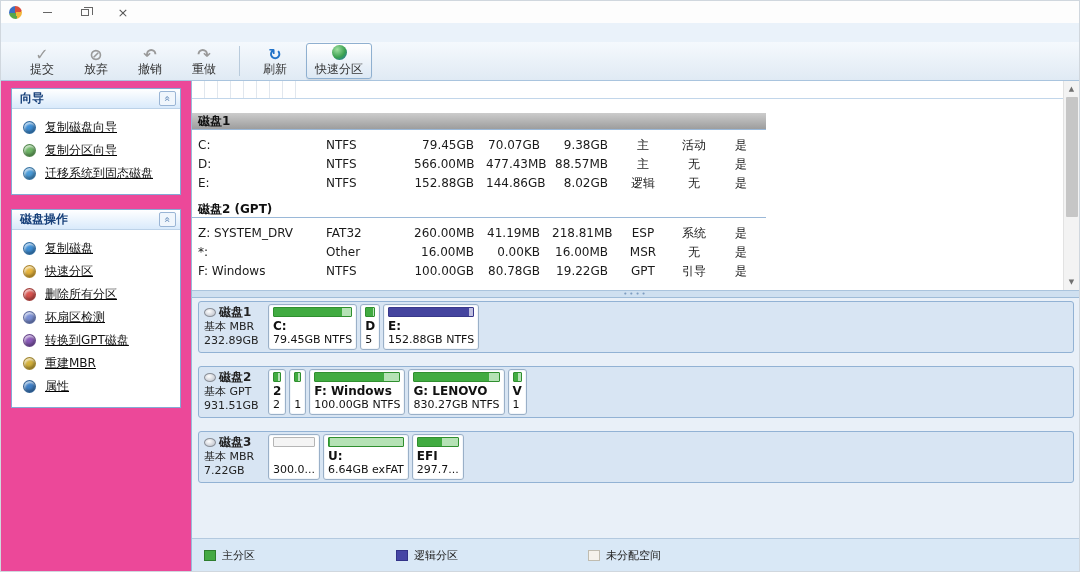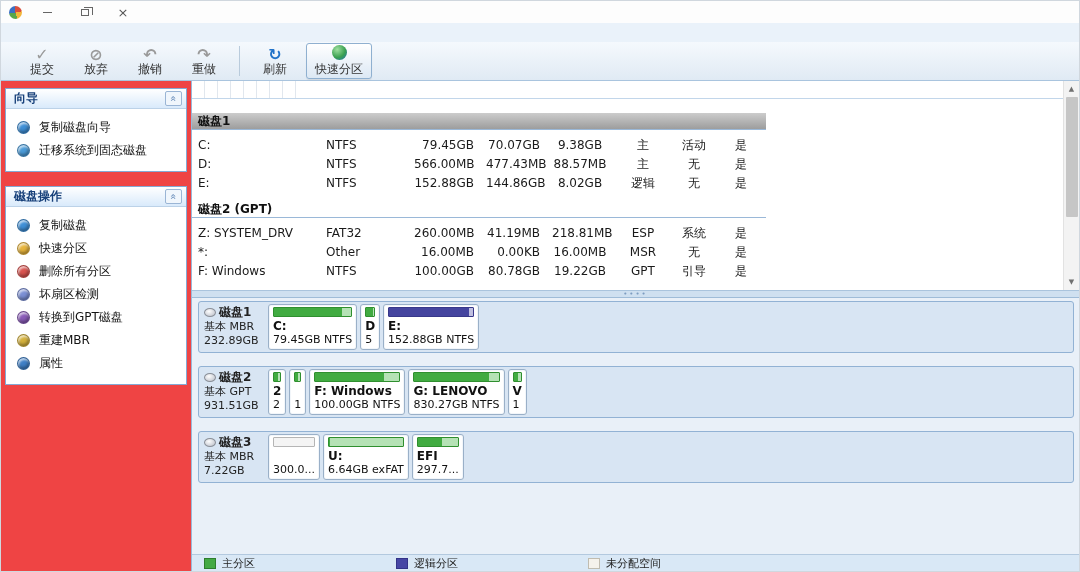--- a/index.html
+++ b/index.html
@@ -30,42 +30,42 @@
   .tsep { width:1px; height:30px; background:#b9cbdc; margin:0 8px; }
   .tbtn.quick { width:auto; padding:1px 8px 2px; border:1px solid #8fb0d0; border-radius:3px;
     background:linear-gradient(#ffffff,#dce8f4); box-shadow:0 1px 1px rgba(0,0,0,.08); margin-left:4px; }
   .sphere { display:inline-block; width:15px; height:15px; border-radius:50%;
     background:radial-gradient(circle at 35% 30%, #9fe09f, #3aa050 55%, #1d6fb8); }
 
   
   .main { flex:1; display:flex; min-height:0; }
 
   
-  .sidebar { width:190px; background:#ef4444; padding:7px 4px; flex:0 0 auto; }
+  .sidebar { width:190px; background:#ec4899; padding:7px 10px; flex:0 0 auto; }
   .panel { background:#fff; border:1px solid #84a9d4; margin-bottom:14px; }
   .panel-head { height:20px; background:linear-gradient(#ffffff,#d9eafb); border-bottom:1px solid #bcd2e8;
     display:flex; align-items:center; justify-content:space-between; padding:0 4px 0 8px; }
   .panel-title { font-size:12px; font-weight:bold; color:#17407a; }
   .collapse-btn { width:17px; height:15px; border:1px solid #9ab5d5; background:#f0f6fc; border-radius:2px;
     display:flex; align-items:center; justify-content:center; font-size:10px; color:#5b83b4; }
   .collapse-btn b { transform:rotate(90deg); font-weight:normal; display:block; }
-  .panel-body { padding:7px 0 9px; }
+  .panel-body { padding:7px 0 9px;text-decoration:underline; }
   .side-item { display:flex; align-items:center; gap:9px; padding:3px 8px 3px 11px; font-size:12px; color:#141414; white-space:nowrap; }
   .si-ico { width:13px; height:13px; flex:0 0 auto; border-radius:50%; border:1px solid rgba(0,0,0,.25);
     box-shadow:inset -1px -2px 3px rgba(0,0,0,.35), inset 1px 2px 2px rgba(255,255,255,.65); }
 
   
   .right { flex:1; display:flex; flex-direction:column; min-width:0; border-left:1px solid #9ab8d8; }
 
   
   .table-area { height:209px; background:#fff; position:relative; overflow:hidden; flex:0 0 auto; }
   .thead { display:flex; height:18px; border-bottom:1px solid #c2d6ea; }
   .th { font-size:12px; color:#333; line-height:17px; padding:0 6px; border-right:1px solid #e1e7ee; overflow:hidden; white-space:nowrap; }
   .c0{width:128px;} .c1{width:88px;} .c2{width:72px; text-align:right;} .c3{width:66px; text-align:right;}
-  .c4{width:68px; text-align:center;} .c5{width:58px; text-align:center;} .c6{width:44px; text-align:center;} .c7{width:50px; text-align:center;}
+  .c4{width:68px; text-align:right;} .c5{width:58px; text-align:center;} .c6{width:44px; text-align:center;} .c7{width:50px; text-align:center;}
   .tbody { padding-top:14px; }
   .tgroup { margin-bottom:8px; }
   .tgroup-head { width:574px; height:17px; font-size:12px; font-weight:bold; color:#111; padding:0 6px; line-height:16px;
     border-bottom:1px solid #9ab8d8; margin-bottom:6px; }
   .tgroup.selected .tgroup-head { background:linear-gradient(#cccccc,#9d9d9d); }
   .trow { display:flex; height:19px; font-size:12px; color:#1a1a1a; align-items:center; }
   .trow span { padding:0 6px; line-height:19px; overflow:hidden; white-space:nowrap; }
 
   
   .vscroll { position:absolute; right:0; top:0; width:16px; height:100%; background:#f3f3f3; border-left:1px solid #e2e2e2;
@@ -87,21 +87,21 @@
     background:radial-gradient(ellipse at 40% 35%, #fdfdfd, #c9ccd4 75%); border:1px solid #8a8f98; margin-right:3px; vertical-align:-1px; }
   .parts { flex:1; display:flex; gap:3px; padding:2px 3px; min-width:0; }
   .part { background:#fff; border:1px solid #9ab0c8; border-radius:3px; overflow:hidden; padding:1px 4px 0;
     flex:0 0 auto; white-space:nowrap; box-shadow:inset 0 0 0 1px #f2f6fa; }
   .pbar { height:10px; border:1px solid #888; border-radius:1px; margin:1px 0 2px; overflow:hidden; }
   .pfill { height:100%; }
   .pl1 { font-size:12px; font-weight:bold; line-height:14px; color:#111; min-height:14px; }
   .pl2 { font-size:11px; line-height:13px; color:#111; }
 
   
-  .legend { height:17px; background:#d9e8f6; border-top:1px solid #b3c9df; display:flex; align-items:center;
+  .legend { height:33px; background:#d9e8f6; border-top:1px solid #b3c9df; display:flex; align-items:center;
     padding-left:12px; flex:0 0 auto; }
   .leg-item { display:flex; align-items:center; gap:6px; width:192px; font-size:11px; color:#222; }
   .leg-swatch { width:12px; height:11px; border:1px solid #888; }
 </style>
 </head>
 <body>
 
 <div class="window">
 
   <div class="titlebar">
@@ -168,20 +168,24 @@
               <b>«</b>
             </span>
           </div>
           <div class="panel-body">
 
           <div class="side-item">
                 <span class="si-ico" style="background: rgb(63, 143, 214);"></span>
                 <span class="si-label">复制磁盘向导</span>
               </div>
             <div class="side-item">
+                <span class="si-ico" style="background: rgb(111, 181, 103);"></span>
+                <span class="si-label">复制分区向导</span>
+              </div>
+            <div class="side-item">
                 <span class="si-ico" style="background: rgb(75, 155, 216);"></span>
                 <span class="si-label">迁移系统到固态磁盘</span>
               </div>
           </div>
         </div>
         <div class="panel">
           <div class="panel-head">
             <span class="panel-title">磁盘操作</span>
             <span class="collapse-btn">
               <b>«</b>

